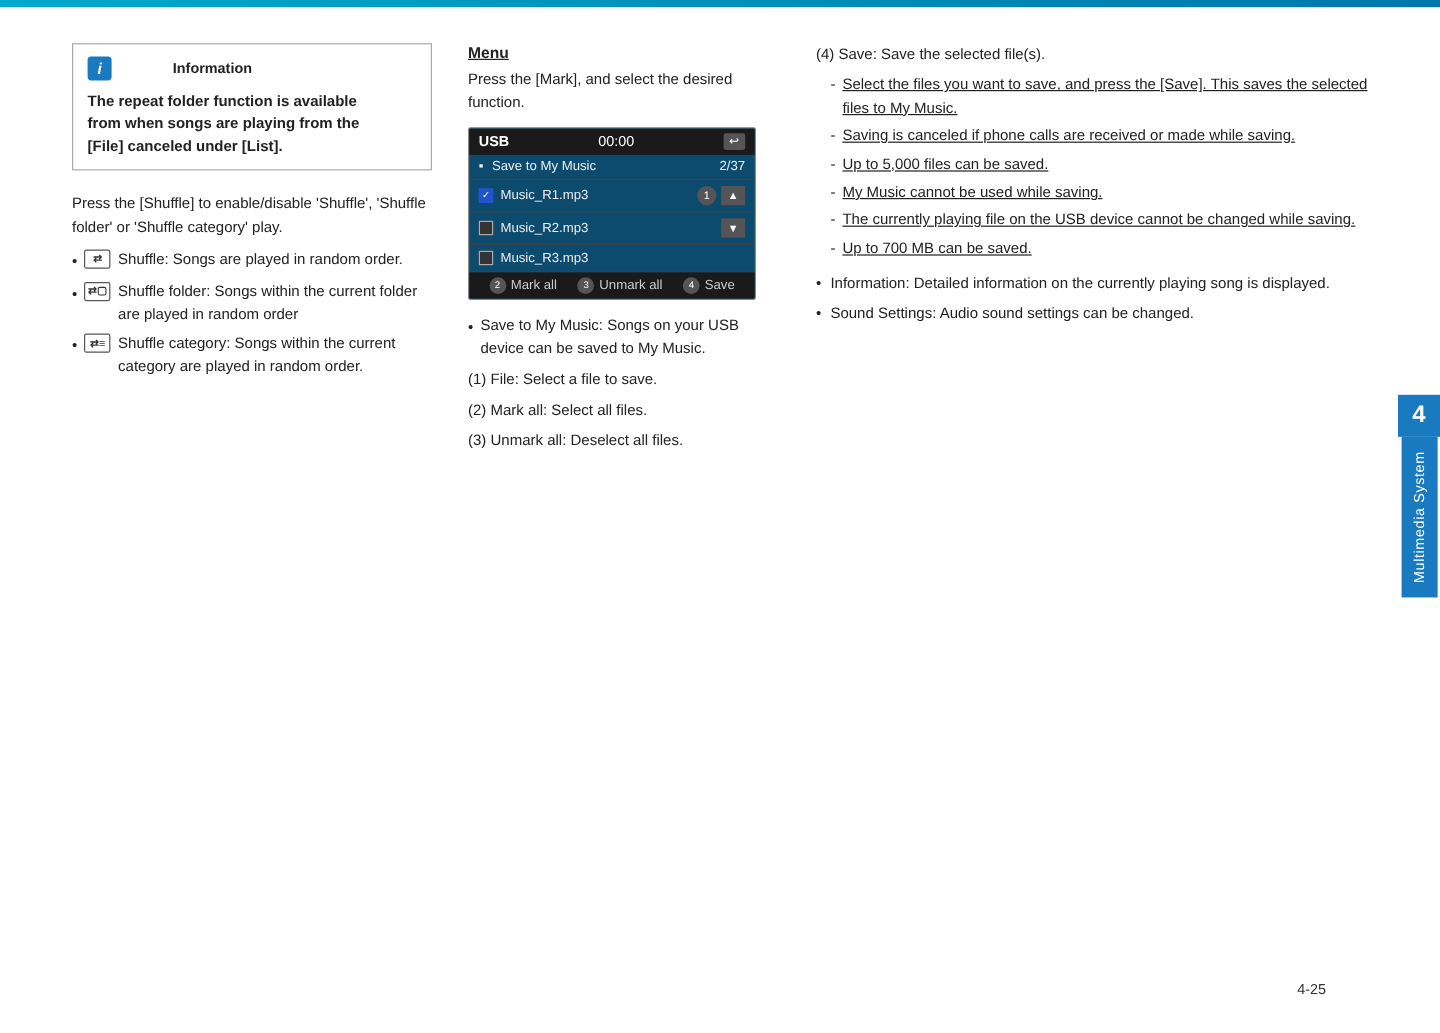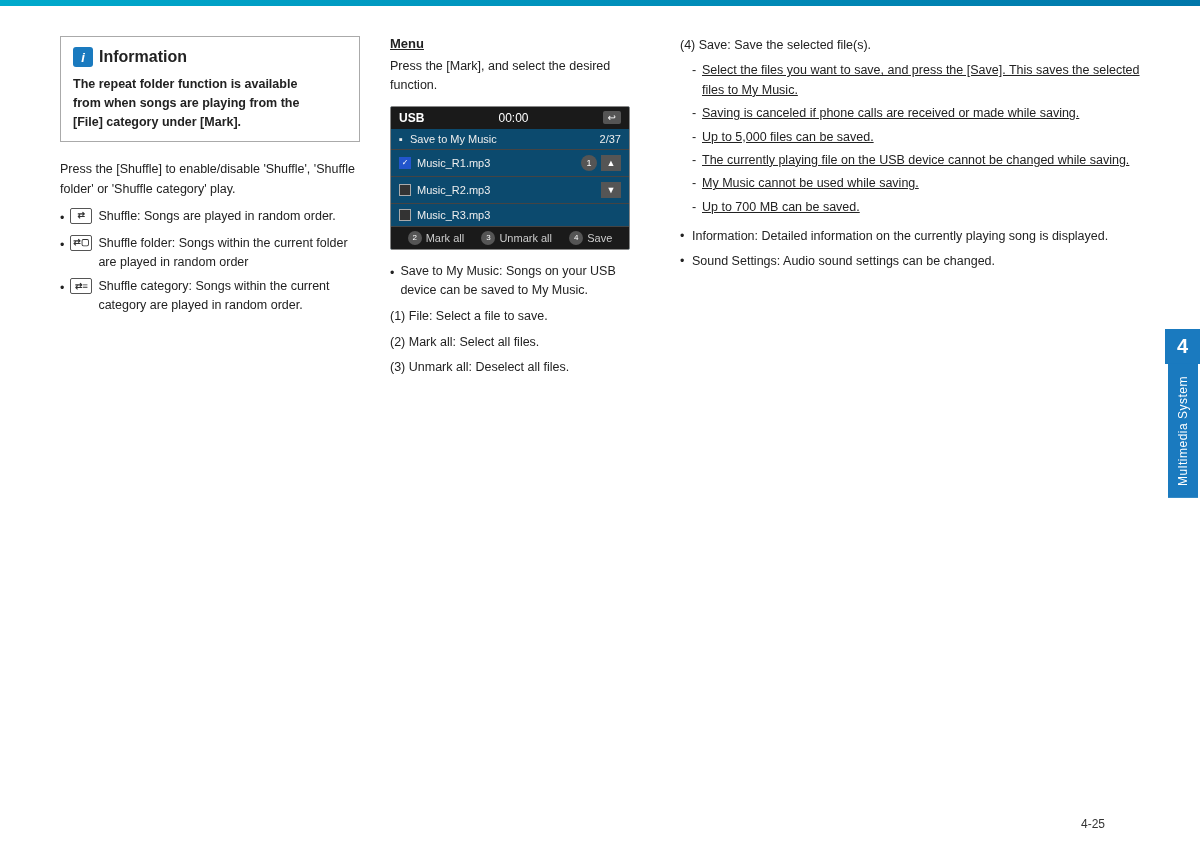--- a/index.html
+++ b/index.html
@@ -66,21 +66,22 @@
       font-weight: bold;
       border-radius: 3px;
       display: flex;
       align-items: center;
       justify-content: center;
       font-size: 13px;
       flex-shrink: 0;
     }
     .info-title-text {
       font-weight: bold;
-      font-size: 16px;
+      font-size: 12px;
+      margin-left: 45px;
     }
     .info-body {
       font-weight: bold;
       font-size: 12.5px;
       line-height: 1.5;
     }
     
     .section-header {
       color: #1a7abf;
       font-weight: bold;
@@ -356,21 +357,21 @@
         <div class="info-box">
           <div class="info-title">
             <div class="info-icon">
               <span>i</span>
             </div>
             <span class="info-title-text">Information</span>
           </div>
           <div class="info-body">
             <span>The repeat folder function is available</span><br>
             <span>from when songs are playing from the</span><br>
-            <span>[File] category under [Mark].</span>
+            <span>[File] canceled under [List].</span>
           </div>
         </div>
 
         <p class="para">Press the [Shuffle] to enable/disable 'Shuffle', 'Shuffle folder' or 'Shuffle category' play.</p>
 
         <ul class="bullet-list">
           <li>
             <span class="bullet-dot">•</span>
             <span class="shuffle-icon">⇄</span>
             <span>Shuffle: Songs are played in random order.</span>
@@ -460,22 +461,22 @@
         <p class="step-para">(3) Unmark all: Deselect all files.</p>
       </div>
 
       <div class="col-right">
         <p class="step-para">(4) Save: Save the selected file(s).</p>
 
         <ul class="dash-list">
           <li>Select the files you want to save, and press the [Save]. This saves the selected files to My Music.</li>
           <li>Saving is canceled if phone calls are received or made while saving.</li>
           <li>Up to 5,000 files can be saved.</li>
+          <li>My Music cannot be used while saving.</li>
           <li>The currently playing file on the USB device cannot be changed while saving.</li>
-          <li>My Music cannot be used while saving.</li>
           <li>Up to 700 MB can be saved.</li>
         </ul>
 
         <ul class="main-bullet-list">
           <li>Information: Detailed information on the currently playing song is displayed.</li>
           <li>Sound Settings: Audio sound settings can be changed.</li>
         </ul>
       </div>
 
     </div>

